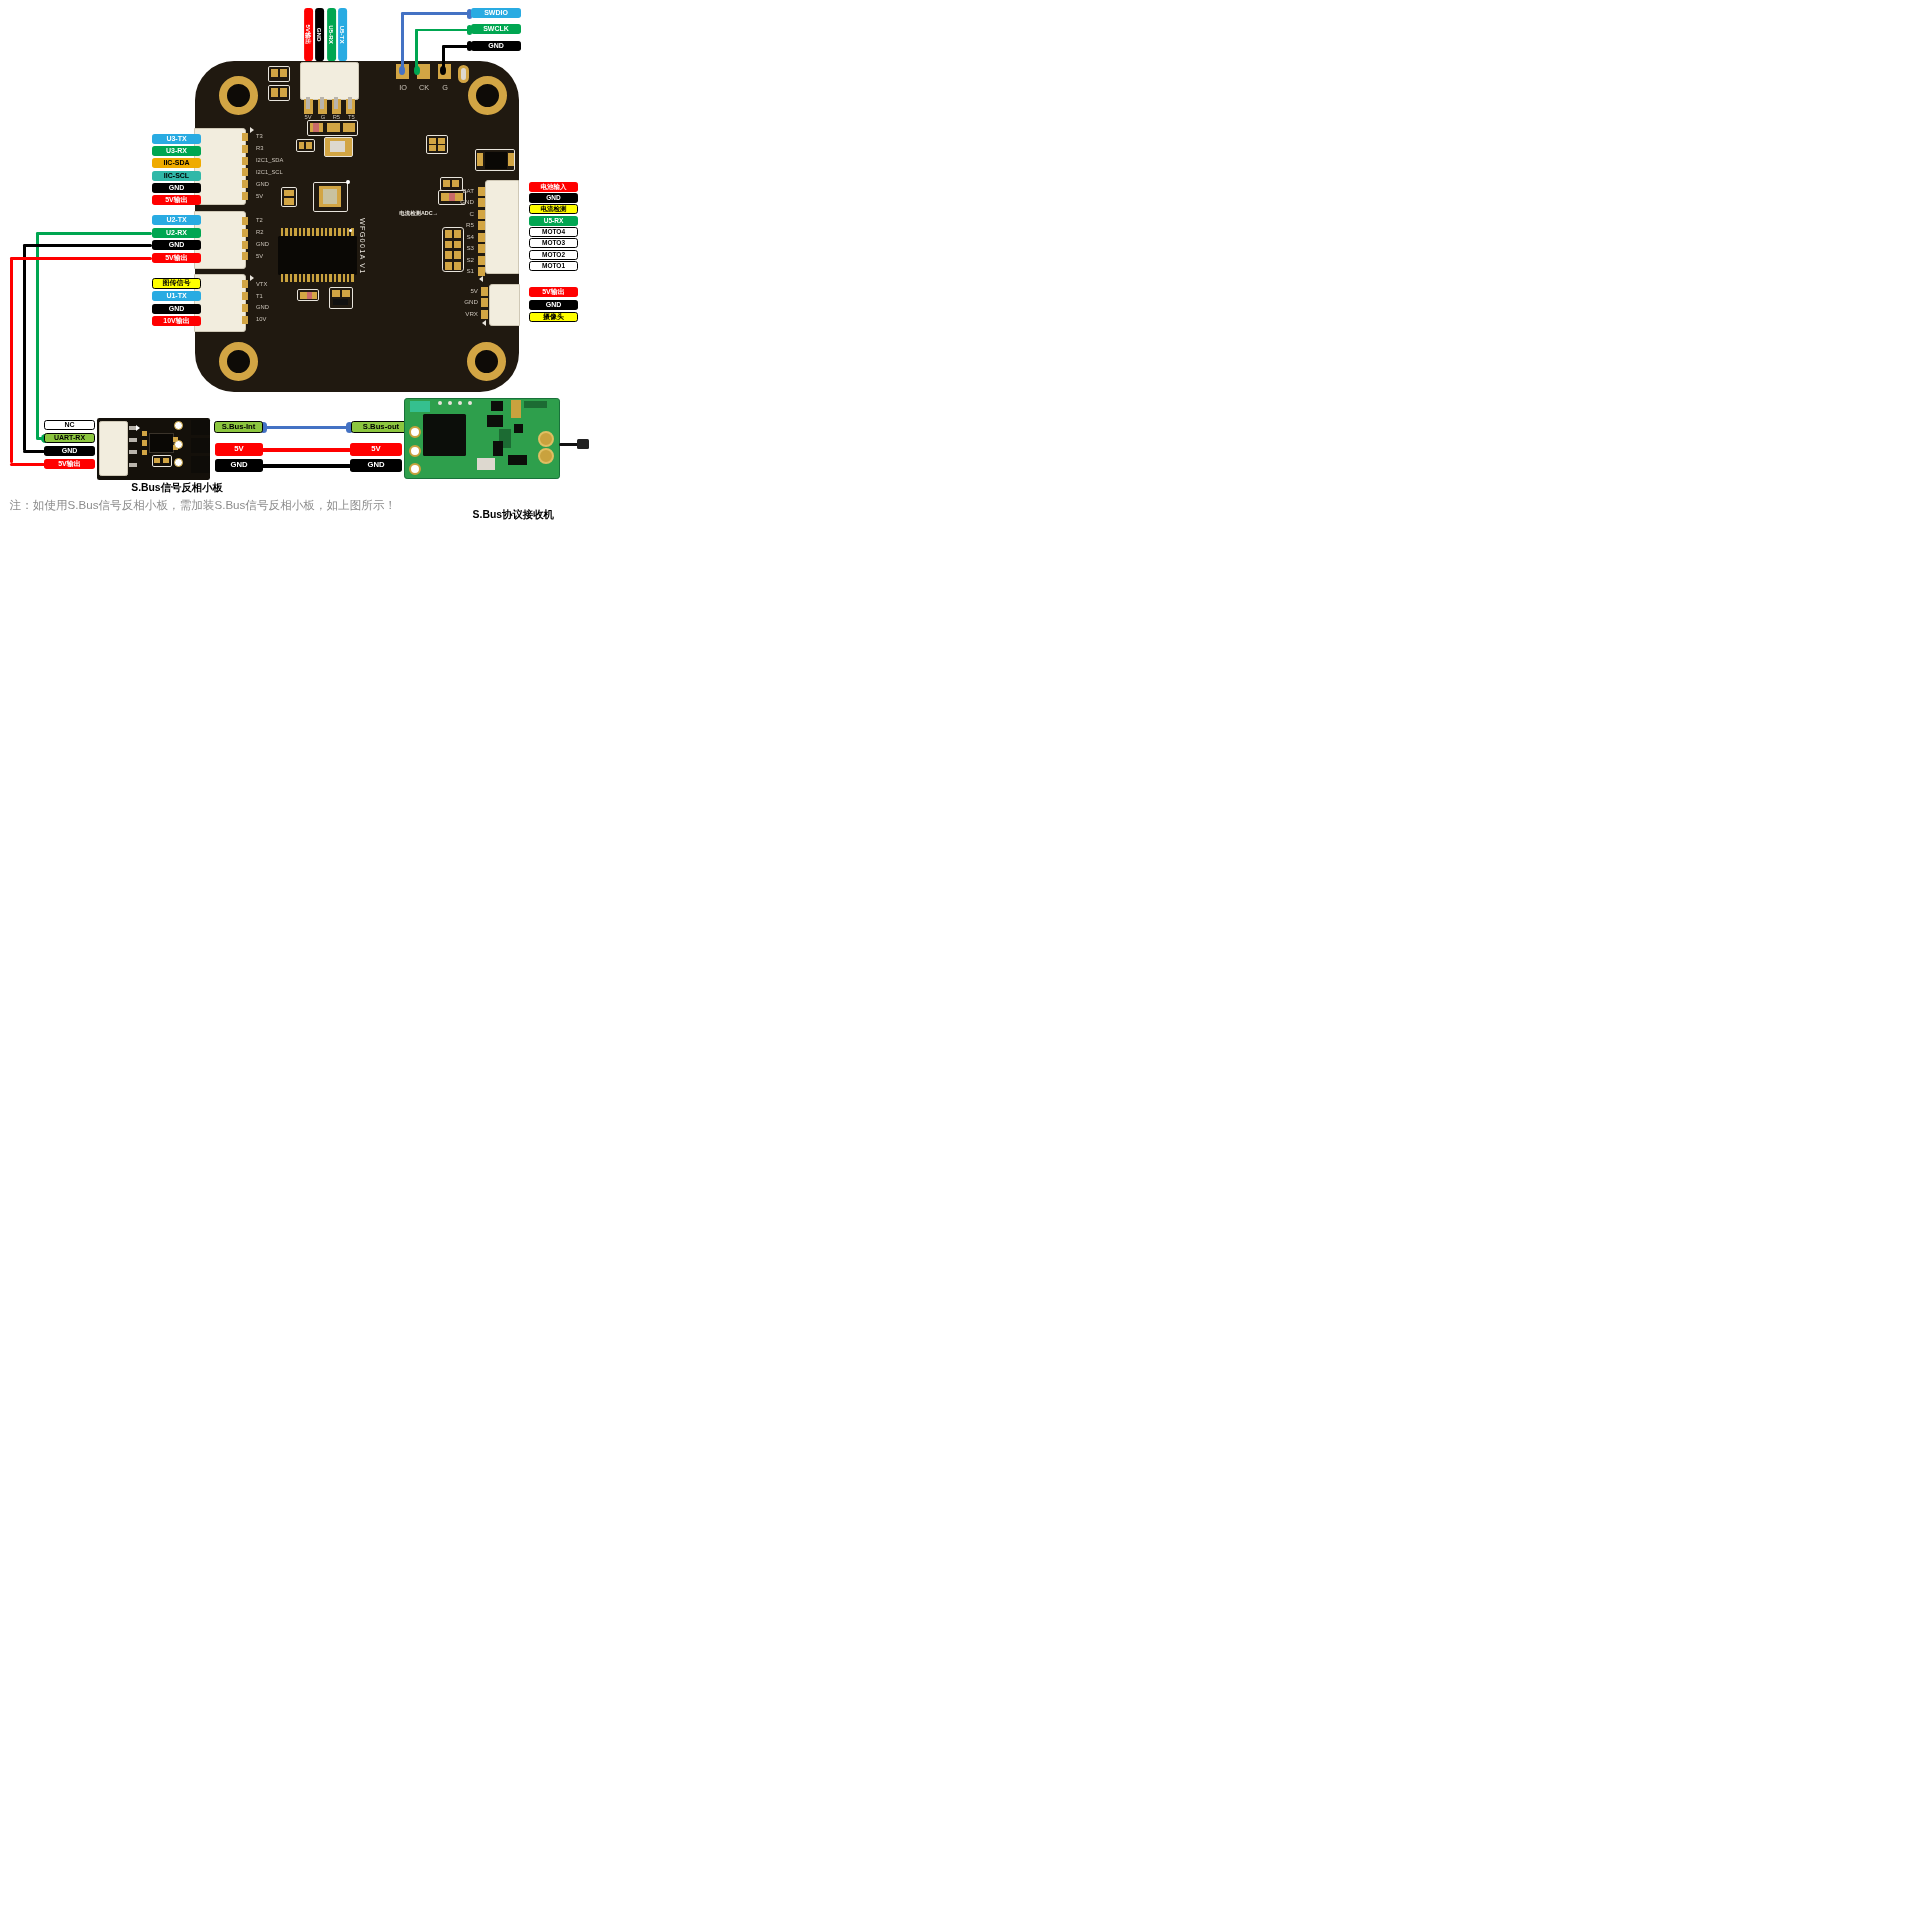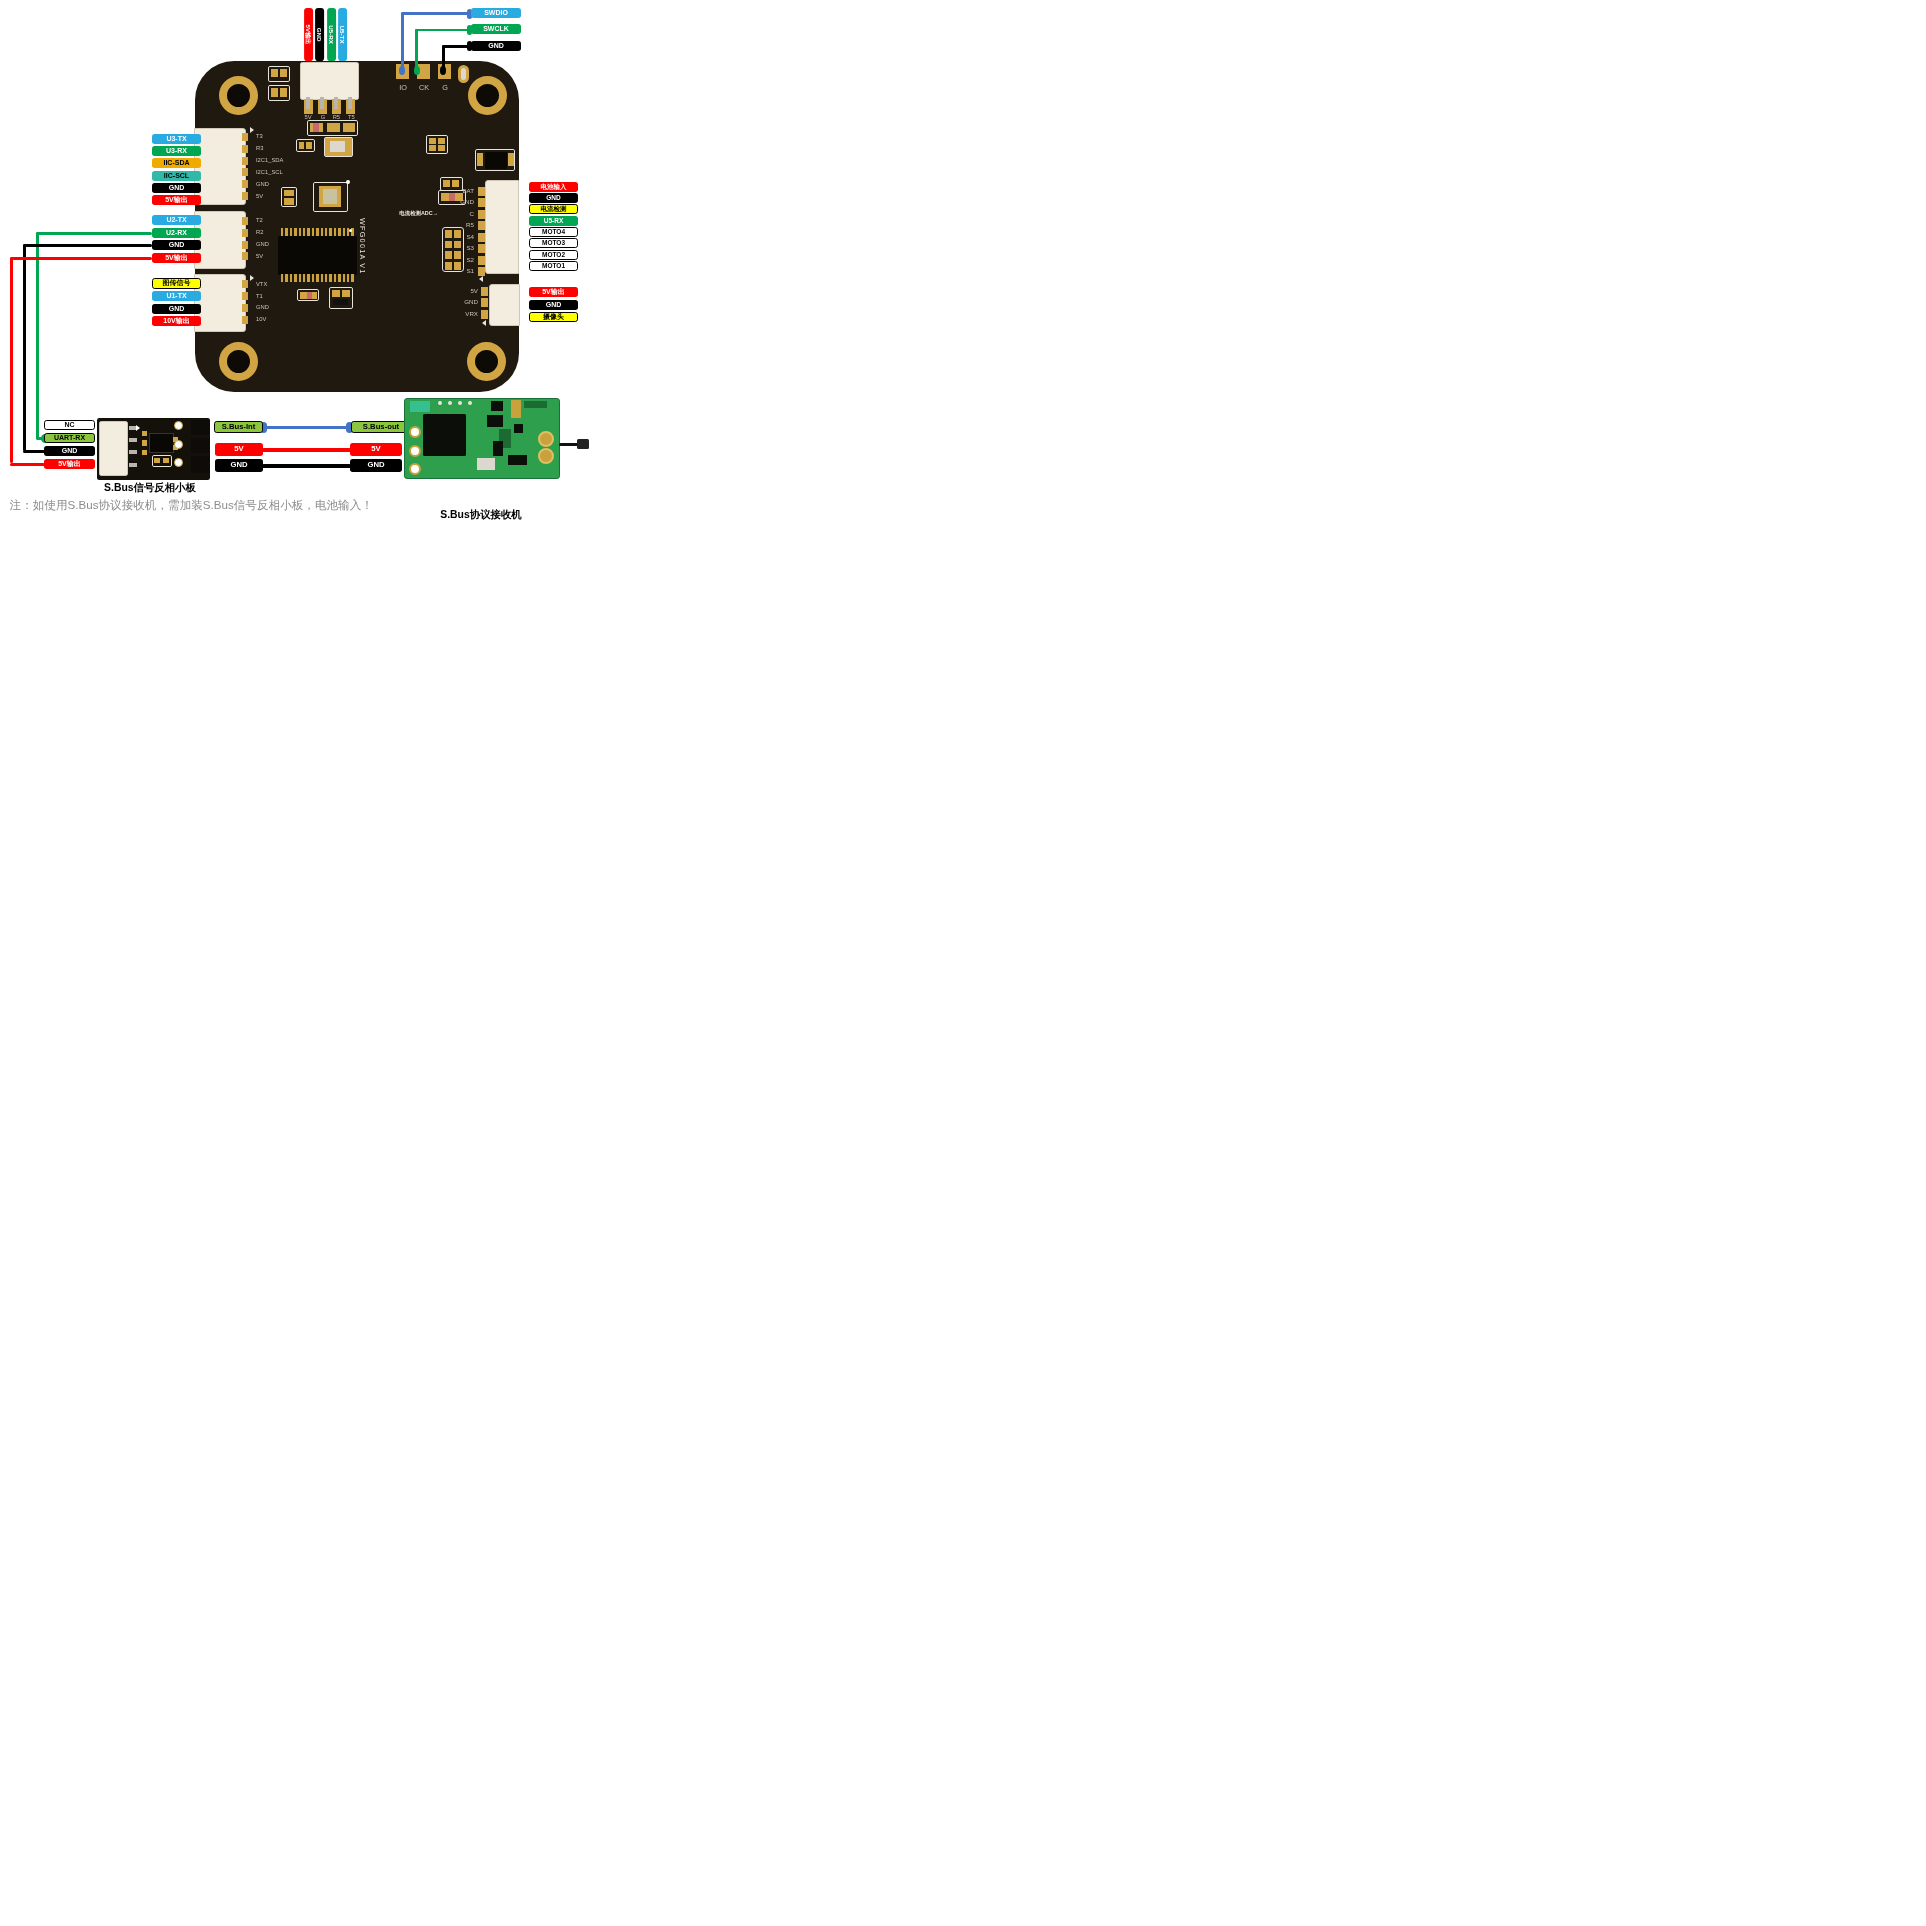--- a/index.html
+++ b/index.html
@@ -27,21 +27,21 @@
   .board{position:absolute;left:195px;top:61px;width:324px;height:331px;background:#201910;border-radius:39px;}
   .hole{position:absolute;width:39px;height:39px;border-radius:50%;border:8px solid #D2A544;background:#0E0B07;box-sizing:border-box;}
   .silk{position:absolute;color:#C9C2B8;font-size:5.8px;white-space:nowrap;}
   .ivory{position:absolute;background:#F2EDDE;border:0.8px solid #CFC8B6;box-sizing:border-box;border-radius:2.3px;}
   .gold{position:absolute;background:#D2A544;}
   .pin{position:absolute;background:#B9B4AC;}
   .smd{position:absolute;border:1.5px solid #E8E4DC;border-radius:1.9px;box-sizing:border-box;}
   .tri-r{position:absolute;width:0;height:0;border-top:3.1px solid transparent;border-bottom:3.1px solid transparent;border-left:4.6px solid #E8E4DC;}
   .tri-l{position:absolute;width:0;height:0;border-top:3.1px solid transparent;border-bottom:3.1px solid transparent;border-right:4.6px solid #E8E4DC;}
   .chiplbl{position:absolute;writing-mode:vertical-rl;color:#E8E4DC;font-size:7.3px;letter-spacing:1.2px;white-space:nowrap;}
-  .caption{position:absolute;font-weight:bold;font-size:10.4px;color:#000;text-align:center;}
+  .caption{position:absolute;font-weight:bold;font-size:10.4px;color:#000;text-align:right;}
   .note{position:absolute;font-size:11.6px;color:#8C8C8C;white-space:nowrap;}
   .linklbl{position:absolute;font-weight:bold;font-size:7.7px;text-align:center;border-radius:2.7px;box-sizing:border-box;white-space:nowrap;}
 </style>
 </head>
 <body>
 
 <div id="canvas">
 
   <div class="board">
 
@@ -347,16 +347,16 @@
     <div class="dot" style="left:3.9px;top:46px;width:12.3px;height:12.3px;background:#fff;border:2.7px solid #C9A23E;box-sizing:border-box;"></div>
     <div class="dot" style="left:3.9px;top:64px;width:12.3px;height:12.3px;background:#fff;border:2.7px solid #C9A23E;box-sizing:border-box;"></div>
     <div class="dot" style="left:133px;top:32px;width:16px;height:16px;background:#C9A23E;border:2.3px solid #E0BE62;box-sizing:border-box;"></div>
     <div class="dot" style="left:133px;top:49px;width:16px;height:16px;background:#C9A23E;border:2.3px solid #E0BE62;box-sizing:border-box;"></div>
   </div>
   <div class="wire" style="left:559px;top:443px;width:24px;height:2.7px;background:#111;"></div>
   <div style="position:absolute;left:577px;top:439px;width:11.6px;height:10px;background:#222;border-radius:1.5px;"></div>
 
   <div class="caption" style="left:77px;top:481px;width:146px;">S.Bus信号反相小板</div>
   <div class="caption" style="left:408px;top:508px;width:146px;">S.Bus协议接收机</div>
-  <div class="note" style="left:9.6px;top:498px;">注：如使用S.Bus协议接收机，需加装S.Bus信号反相小板，电池输入！</div>
+  <div class="note" style="left:9.6px;top:498px;">注：如使用S.Bus信号反相小板，需加装S.Bus信号反相小板，如上图所示！</div>
 
 </div>
 
 
 </body></html>

